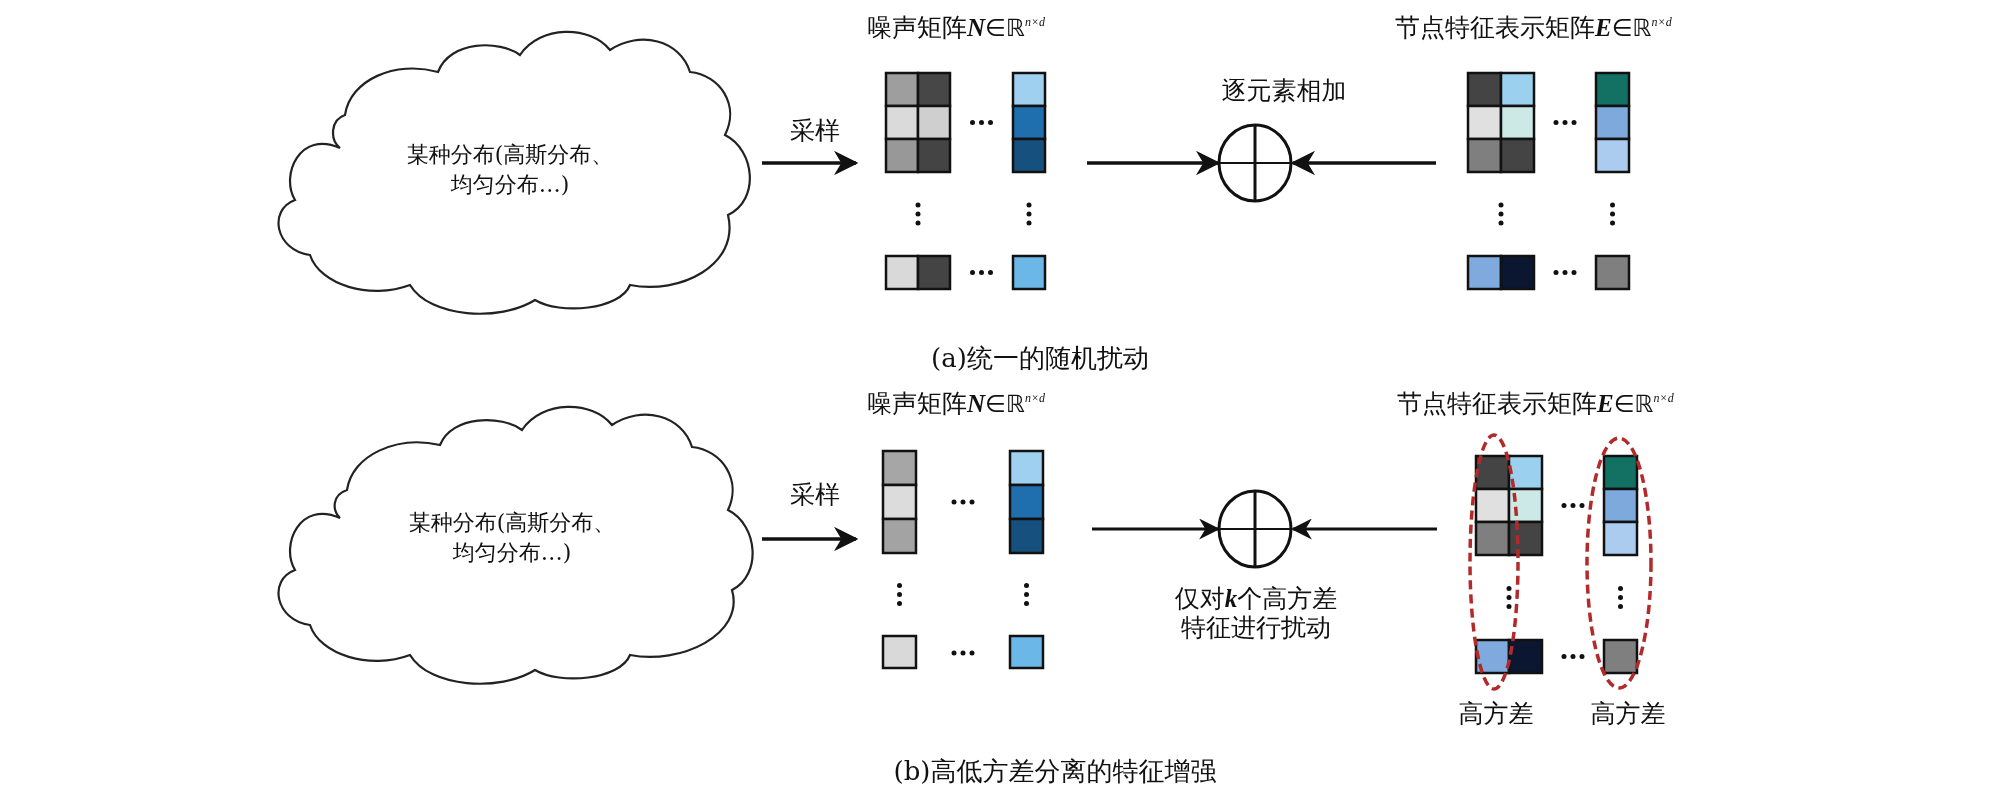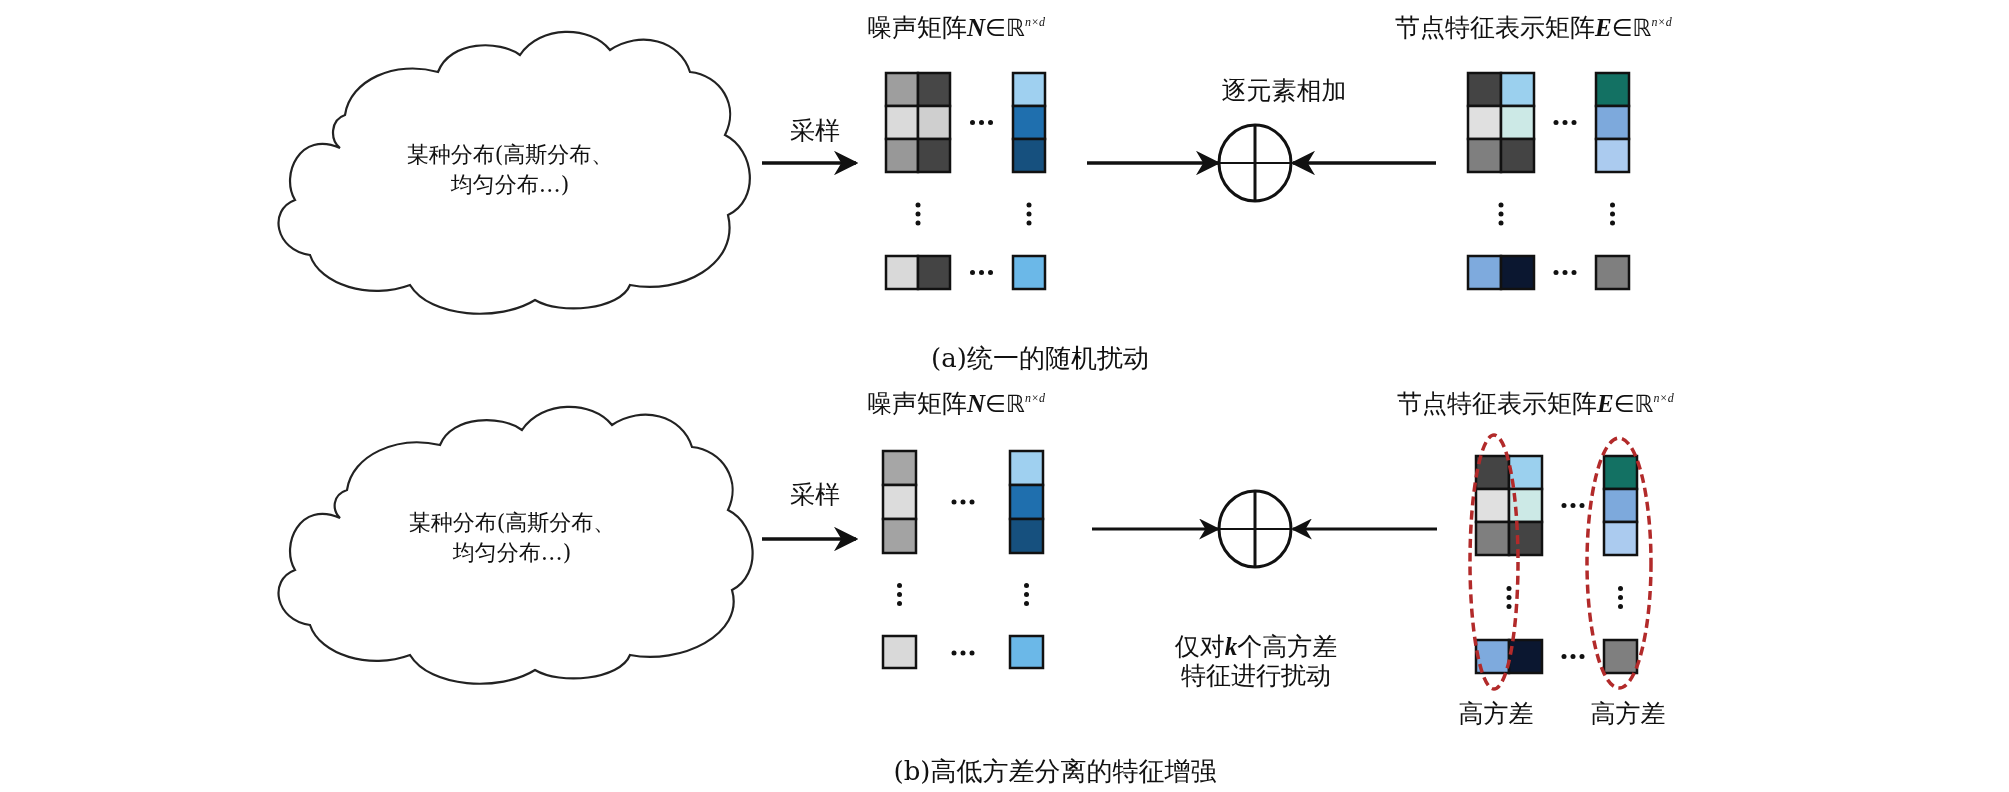--- a/index.html
+++ b/index.html
@@ -203,19 +203,19 @@
   <div>某种分布(高斯分布、</div>
   <div>均匀分布…)</div>
 </div>
 <div class="lbl" style="left:790px; top:481px;">采样</div>
 <div class="lbl" style="left:867px; top:384px;">
   <span>噪声矩阵</span><span class="math-bold">N</span><span class="math-set">∈</span><span class="math-set">ℝ</span><span class="math-sup">n×d</span>
 </div>
 <div class="lbl" style="left:1397px; top:384px;">
   <span>节点特征表示矩阵</span><span class="math-bold">E</span><span class="math-set">∈</span><span class="math-set">ℝ</span><span class="math-sup">n×d</span>
 </div>
-<div class="lbl center" style="left:1256px; top:632px; line-height:29px;">
+<div class="lbl center" style="left:1256px; top:584px; line-height:29px;">
   <div><span>仅对</span><span class="math-bold">k</span><span>个高方差</span></div>
   <div>特征进行扰动</div>
 </div>
 <div class="lbl center" style="left:1496px; top:700px;">高方差</div>
 <div class="lbl center" style="left:1628px; top:700px;">高方差</div>
 <div class="lbl caption center" style="left:1055px; top:757px;text-align:right;">(b)高低方差分离的特征增强</div>
 
 </body></html>

